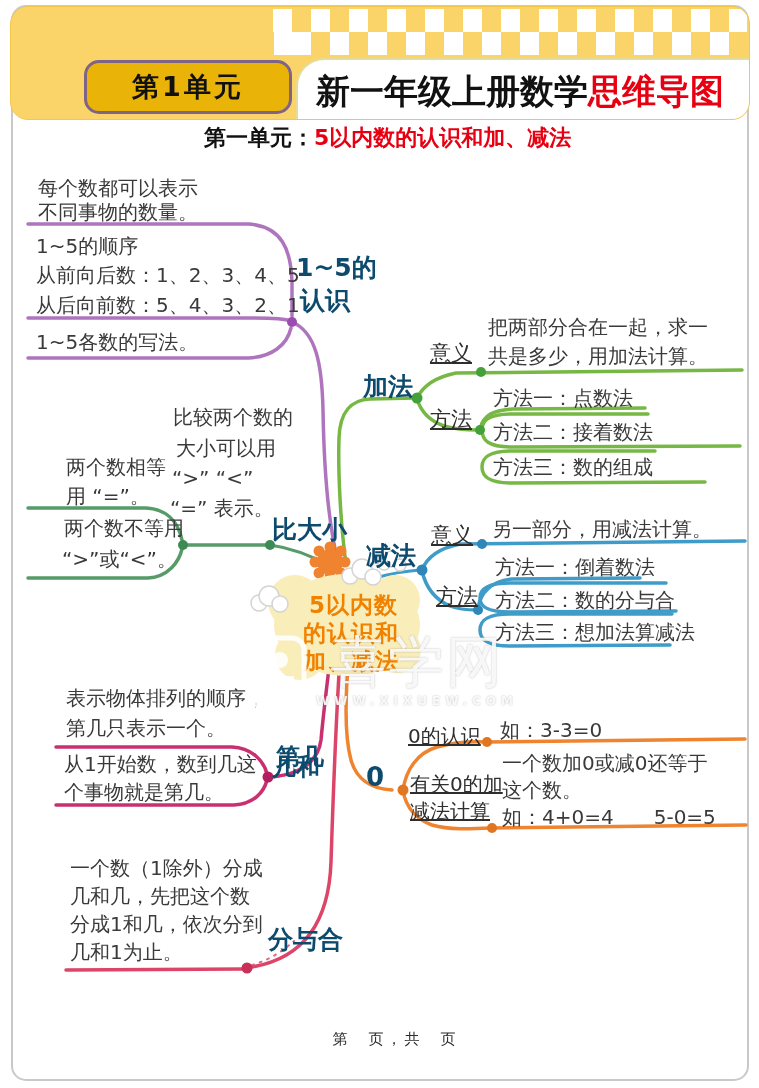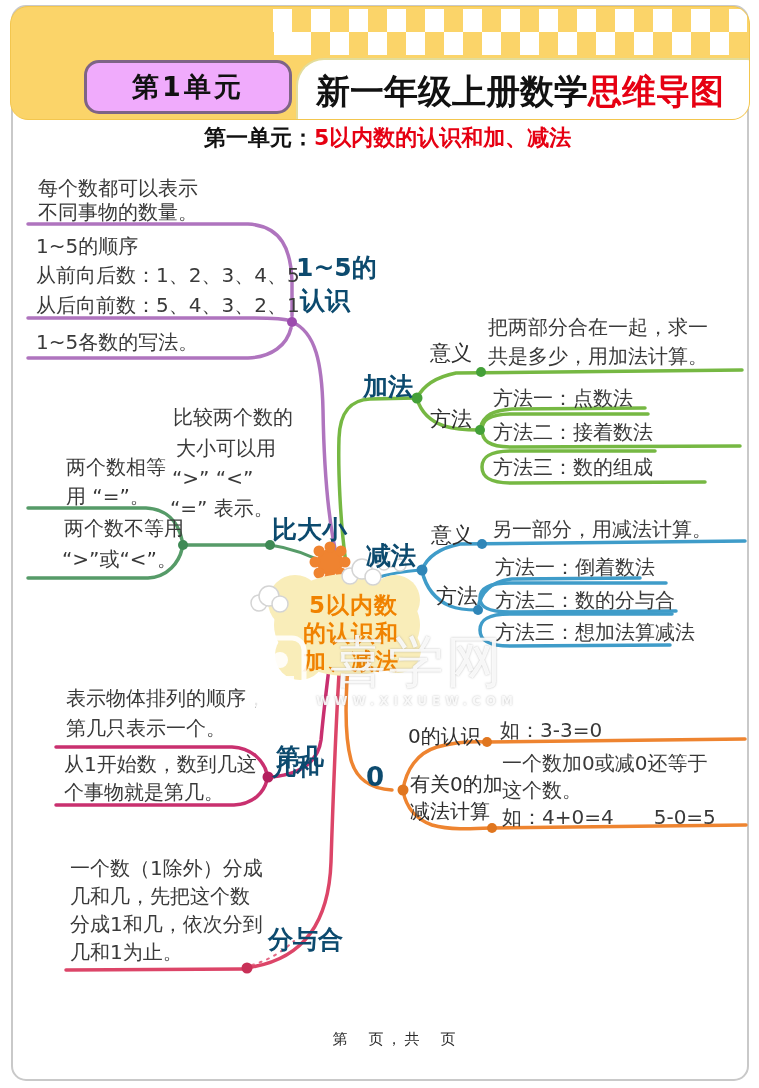--- a/index.html
+++ b/index.html
@@ -1,30 +1,30 @@
 <!DOCTYPE html>
 <html><head>
 <meta charset="utf-8">
 <style>
   html,body{margin:0;padding:0;background:#fff;}
   .page{position:relative;width:759px;height:1088px;background:#ffffff;overflow:hidden;
         font-family:"DejaVu Sans","Liberation Sans",sans-serif;}
   svg.map{position:absolute;left:0;top:0;z-index:1;}
   .t{position:absolute;white-space:nowrap;color:#3a3a3a;font-size:20px;line-height:1.25;z-index:2;}
   .lbl{font-weight:700;color:#0c4a6e;}
-  .sub{color:#2e2e2e;}
+  .sub{color:#2e2e2e;text-decoration:underline;}
   
   .banner{position:absolute;left:10px;top:6px;width:738px;height:112px;background:#FBD469;
           border-radius:18px;overflow:hidden;z-index:2;border:1px solid #f3c64e;}
   .chk{position:absolute;background-image:repeating-linear-gradient(90deg,#fff 0 19px,rgba(0,0,0,0) 19px 38px);}
   .chk.r1{left:262px;top:2px;width:474px;height:23px;}
   .chk.r2{left:262px;top:25px;width:474px;height:23px;background-position:19px 0;}
   .titlearea{position:absolute;left:285px;top:51px;width:453px;height:61px;background:#fff;
              border:2px solid #e3dc9a;border-bottom:none;border-radius:28px 6px 0 0;}
-  .badge{position:absolute;left:84px;top:60px;width:202px;height:48px;background:#f0abfc;
+  .badge{position:absolute;left:84px;top:60px;width:202px;height:48px;background:#eab308;
          border:3px solid #7E6486;border-radius:15px;z-index:3;display:flex;align-items:center;justify-content:center;
          font-size:27px;font-weight:700;color:#111;letter-spacing:3px;}
   .maintitle{position:absolute;left:316px;top:69px;z-index:3;font-size:34px;font-weight:800;color:#111;white-space:nowrap;}
   .maintitle .red{color:#E60012;}
   .subtitle{position:absolute;left:204px;top:123px;z-index:3;font-size:22px;font-weight:700;color:#111;white-space:nowrap;}
   .subtitle .red{color:#E60012;}
   
   .ctr{position:absolute;z-index:2;font-size:23px;font-weight:700;color:#F08200;letter-spacing:1px;white-space:nowrap;}
   
   .wm{position:absolute;left:252px;top:634px;z-index:5;display:flex;align-items:flex-start;

